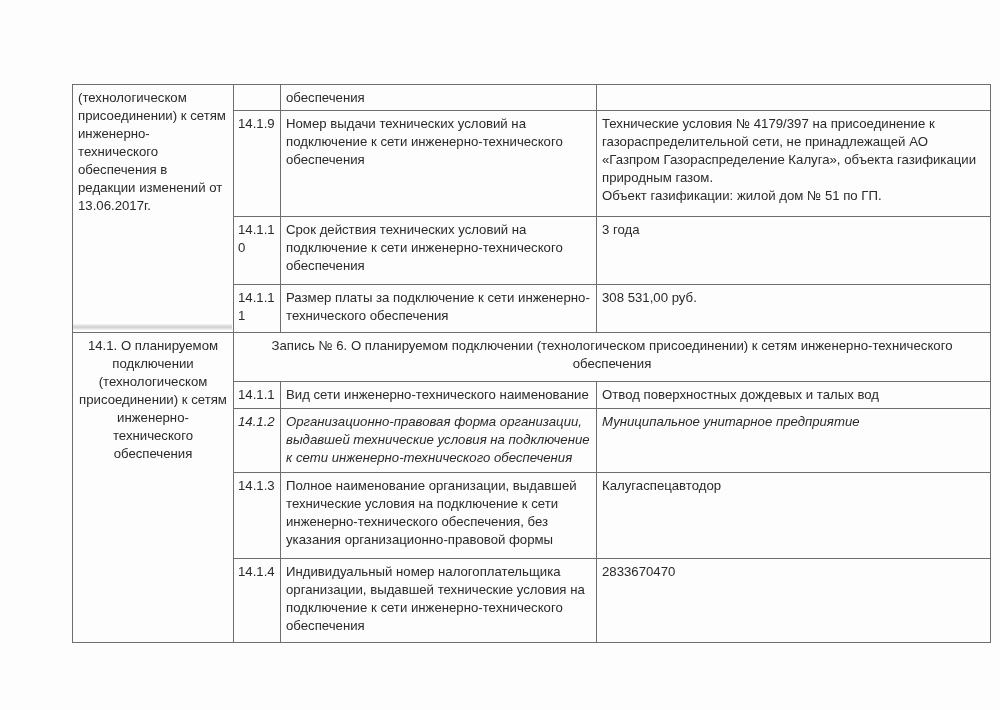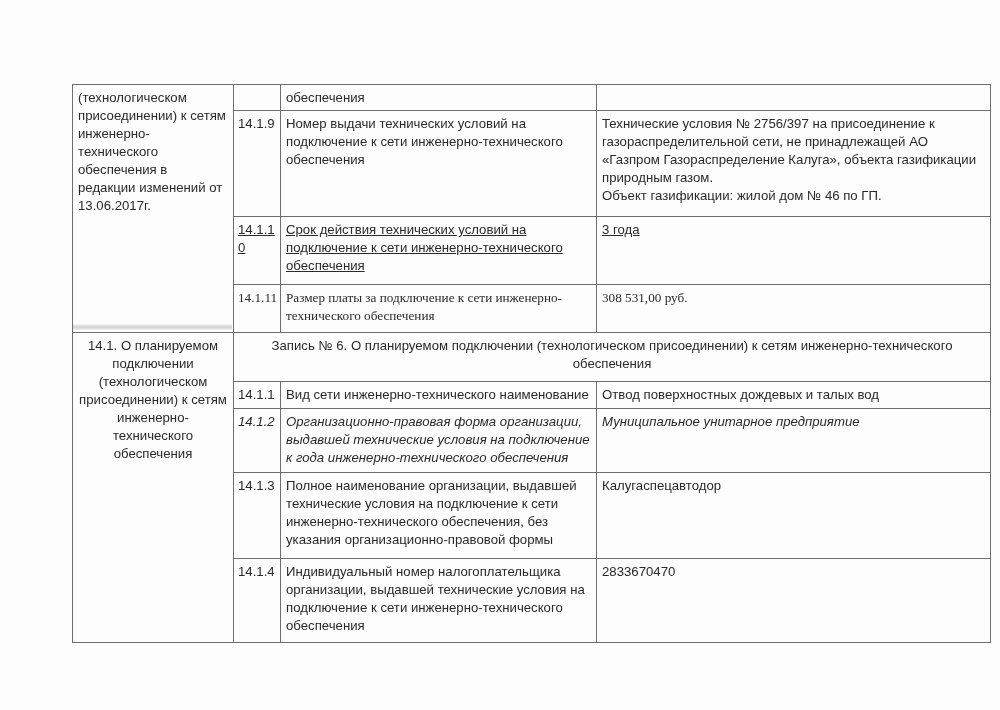--- a/index.html
+++ b/index.html
@@ -72,49 +72,49 @@
           <span>(технологическом присоединении) к сетям инженерно-технического обеспечения в редакции изменений от 13.06.2017г.</span>
         </td>
         <td class="num"></td>
         <td>обеспечения</td>
         <td></td>
       </tr>
       <tr style="height:106px;">
         <td class="num">14.1.9</td>
         <td>Номер выдачи технических условий на подключение к сети инженерно-технического обеспечения</td>
         <td>
-          <span class="line">Технические условия № 2756/397 на присоединение к газораспределительной сети, не принадлежащей АО «Газпром Газораспределение Калуга»,  объекта газификации природным газом.</span>
-          <span class="line">Объект газификации: жилой дом № 46 по ГП.</span>
+          <span class="line">Технические условия № 4179/397 на присоединение к газораспределительной сети, не принадлежащей АО «Газпром Газораспределение Калуга»,  объекта газификации природным газом.</span>
+          <span class="line">Объект газификации: жилой дом № 51 по ГП.</span>
         </td>
       </tr>
-      <tr style="height:68px;text-decoration:underline;">
+      <tr style="height:68px;">
         <td class="num">14.1.10</td>
         <td>Срок действия технических условий на подключение к сети инженерно-технического обеспечения</td>
         <td>3 года</td>
       </tr>
-      <tr style="height:48px;font-family:Liberation Serif, serif;">
+      <tr style="height:48px;">
         <td class="num">14.1.11</td>
         <td>Размер платы за подключение к сети инженерно-технического обеспечения</td>
         <td>308 531,00 руб.</td>
       </tr>
 
       <tr style="height:49px;text-align:center;">
         <td rowspan="5">
           <span>14.1. О планируемом подключении (технологическом присоединении) к сетям инженерно-технического обеспечения</span>
         </td>
         <td colspan="3">Запись № 6. О планируемом подключении (технологическом присоединении) к сетям инженерно-технического обеспечения</td>
       </tr>
       <tr style="height:27px;">
         <td class="num">14.1.1</td>
         <td>Вид сети инженерно-технического наименование</td>
         <td>Отвод поверхностных дождевых и талых вод</td>
       </tr>
       <tr style="height:64px;font-style:italic;">
         <td class="num">14.1.2</td>
-        <td>Организационно-правовая форма организации, выдавшей технические условия на подключение к года инженерно-технического обеспечения</td>
+        <td>Организационно-правовая форма организации, выдавшей технические условия на подключение к сети инженерно-технического обеспечения</td>
         <td>Муниципальное унитарное предприятие</td>
       </tr>
       <tr style="height:86px;padding-left:26px;">
         <td class="num">14.1.3</td>
         <td>Полное наименование организации, выдавшей технические условия на подключение к сети инженерно-технического обеспечения, без указания организационно-правовой формы</td>
         <td>Калугаспецавтодор</td>
       </tr>
       <tr style="height:84px;margin-left:48px;">
         <td class="num">14.1.4</td>
         <td>Индивидуальный номер налогоплательщика организации, выдавшей технические условия на подключение к сети инженерно-технического обеспечения</td>

